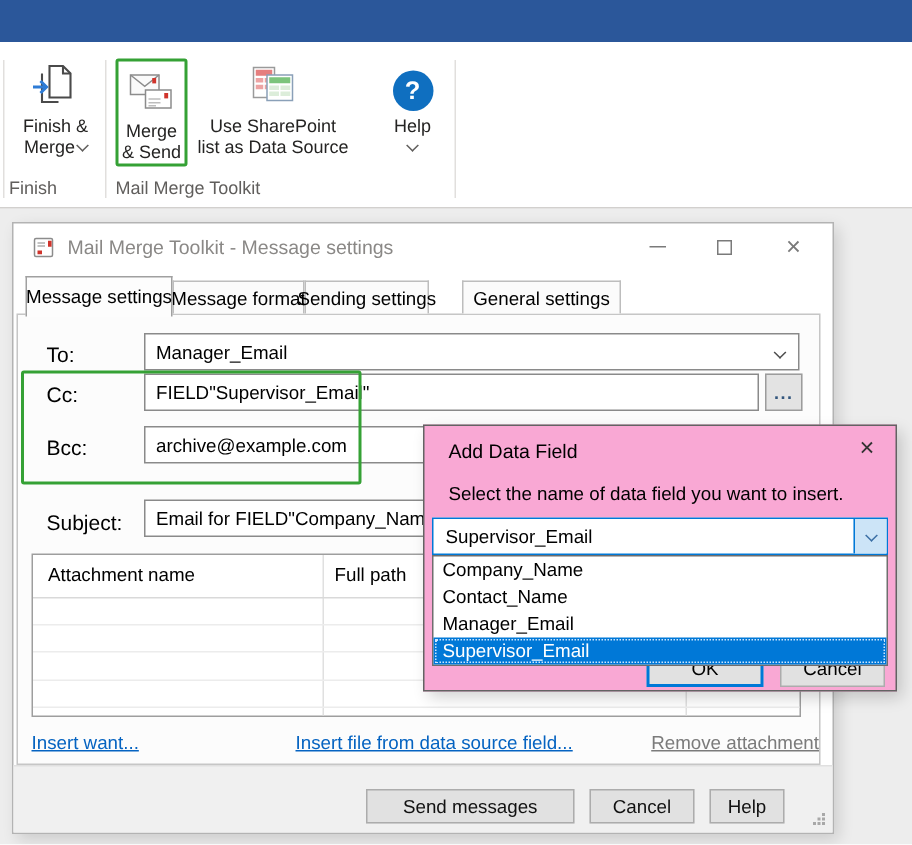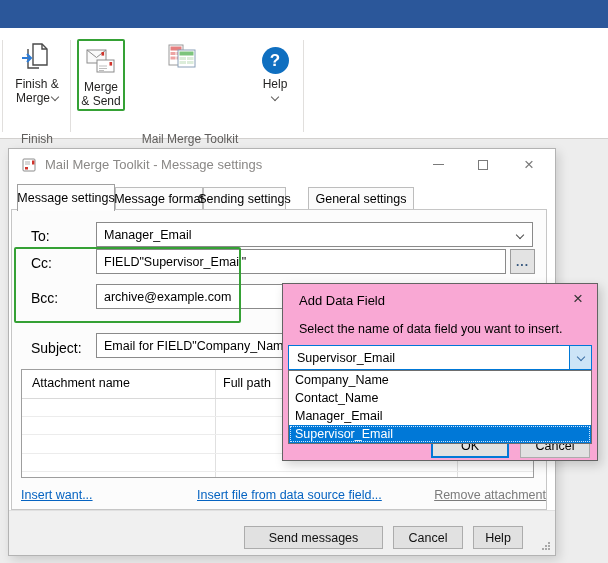--- a/index.html
+++ b/index.html
@@ -7,21 +7,21 @@
   #root { position:relative; width:608px; height:563px; background:#ededed; overflow:hidden; }
   .abs { position:absolute; }
 
   
   .word-titlebar { left:0; top:0; width:608px; height:28px; background:var(--titlebar_blue,#2b579a); }
   .ribbon { left:0; top:28px; width:608px; height:111px; background:#fff; border-bottom:1px solid #d2d0ce; }
   .rb-btn { position:absolute; display:flex; flex-direction:column; align-items:center; color:#252423; font-size:12px; text-align:center; cursor:pointer; }
   .rb-icon { height:36px; display:flex; align-items:flex-end; justify-content:center; }
   .rb-label { line-height:14px; margin-top:3px; white-space:nowrap; }
   .rb-sep { position:absolute; width:1px; background:#e1dfdd; }
-  .rb-group { position:absolute; font-size:12px; color:#605e5c; text-align:center; white-space:nowrap;margin-top:14px; }
+  .rb-group { position:absolute; font-size:12px; color:#605e5c; white-space:nowrap; }
   .green-hl { border:2px solid var(--accent_green,#35a135); border-radius:2px; }
   .chev { display:inline-block; width:6px; height:6px; border-right:1.4px solid #5f5d5b; border-bottom:1.4px solid #5f5d5b; transform:rotate(45deg); margin-left:2px; vertical-align:2px; }
   .help-circle { width:27px; height:27px; border-radius:50%; background:var(--help_blue,#0f6fc0); color:#fff; font-size:17px; font-weight:bold; display:flex; align-items:center; justify-content:center; }
 
   
   .dlg { left:8px; top:148px; width:548px; height:408px; background:#fff; border:1px solid #b3b3b3; box-shadow:3px 4px 10px rgba(0,0,0,.14); }
   .dlg-icon { position:absolute; left:13px; top:8px; }
   .dlg-title { position:absolute; left:36px; top:0; height:32px; line-height:32px; font-size:13px; color:#8a8886; white-space:nowrap; }
   .win-btn { position:absolute; top:0; height:31px; display:flex; align-items:center; justify-content:center; cursor:pointer; }
   .glyph-min { width:11px; height:1px; background:#7a7a7a; }
@@ -120,20 +120,23 @@
           <rect x="4.5" y="14.5" width="5" height="3" fill="#eda3a3"></rect>
             <rect x="10.5" y="14.5" width="5" height="3" fill="#eda3a3"></rect>
           <rect x="12" y="8" width="17" height="17" fill="#fff" stroke="#8aa0b8"></rect>
           <rect x="13.5" y="9.5" width="14" height="4" fill="#7cc47c"></rect>
           <rect x="13.5" y="15" width="6.5" height="3" fill="#dcedda"></rect>
             <rect x="21" y="15" width="6.5" height="3" fill="#dcedda"></rect>
           <rect x="13.5" y="19" width="6.5" height="3" fill="#dcedda"></rect>
             <rect x="21" y="19" width="6.5" height="3" fill="#dcedda"></rect>
         </svg>
       </div>
+      <div class="rb-label"><span>Use SharePoint</span><br>
+        <span>list as Data Source</span>
+      </div>
     </div>
 
     <div class="rb-btn" style="left:252px;top:10px;width:46px">
       <div class="rb-icon">
         <div class="help-circle">
             <span>?</span>
           </div>
       </div>
       <div class="rb-label"><span>Help</span><br>
         <span class="chev" style="margin-left:0"></span>

